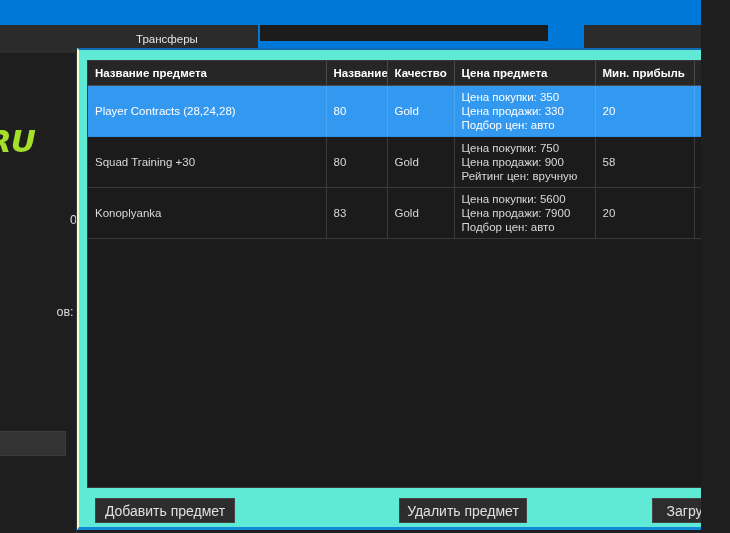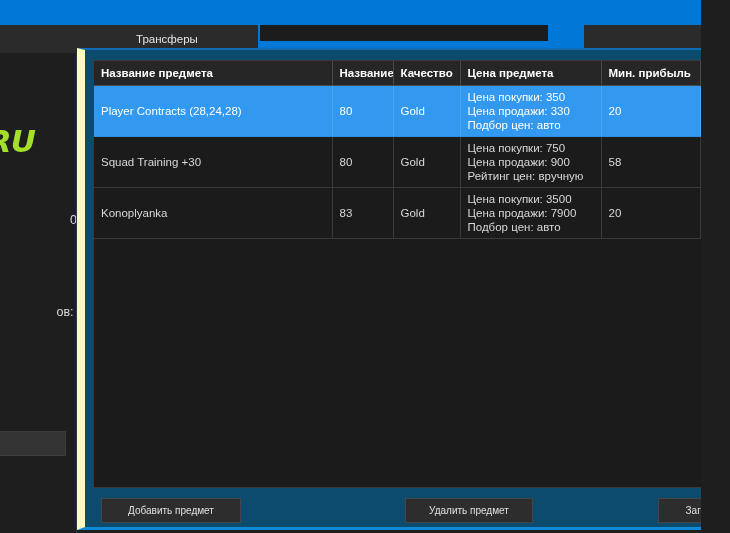--- a/index.html
+++ b/index.html
@@ -113,23 +113,23 @@
     width: 110px; height: 25px;
     background: #333333;
     border: 1px solid #3c3c3c;
   }
 
   
   .content-panel {
     position: absolute;
     left: 77px; top: 48px;
     width: 653px; height: 482px;
-    background: #0c4a6e;
+    background: #5eead4;
     border-top: 2px solid #0f6cb5;
-    border-left: 8px solid #fef9c3;
+    border-left: 2px solid #fef9c3;
     border-bottom: 3px solid #0f8ad9;
     overflow: hidden;
   }
 
   
   .table-wrap {
     position: absolute;
     left: 8px; top: 10px;
     width: 655px; height: 428px;
     background: #1b1b1b;
@@ -186,21 +186,21 @@
     left: 8px; top: 448px;
     width: 645px; height: 26px;
   }
   .btn {
     position: absolute;
     top: 0;
     height: 25px;
     background: #2d2d2d;
     border: 1px solid #454545;
     color: #e0e0e0;
-    font-size: 10px;
+    font-size: 14px;
     display: flex;
     align-items: center;
     justify-content: center;
     white-space: nowrap;
     overflow: hidden;
     user-select: none;
   }
   .btn-add  { left: 8px;   width: 140px; }
   .btn-edit { left: 155px; width: 150px; }
   .btn-del  { left: 312px; width: 128px; }
@@ -285,21 +285,21 @@
             </td>
             <td>58</td>
             <td>Только</td>
           </tr>
           <tr>
             <td>Konoplyanka</td>
             <td>83</td>
             <td>Gold</td>
             <td>
               <div class="price-lines">
-                <div>Цена покупки: 3500</div>
+                <div>Цена покупки: 5600</div>
                 <div>Цена продажи: 7900</div>
                 <div>Подбор цен: авто</div>
               </div>
             </td>
             <td>20</td>
             <td>Покупа</td>
           </tr>
         </tbody>
       </table>
     </div>

